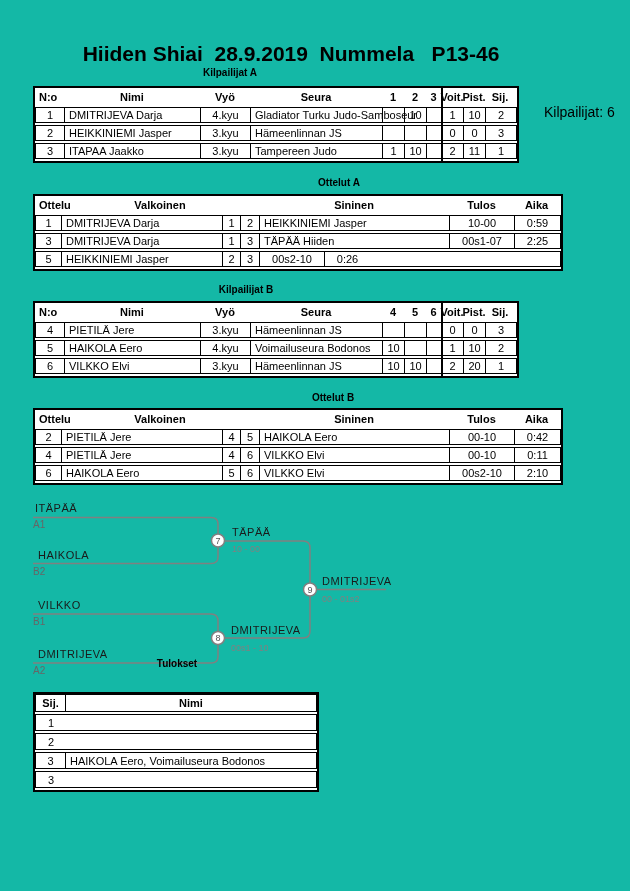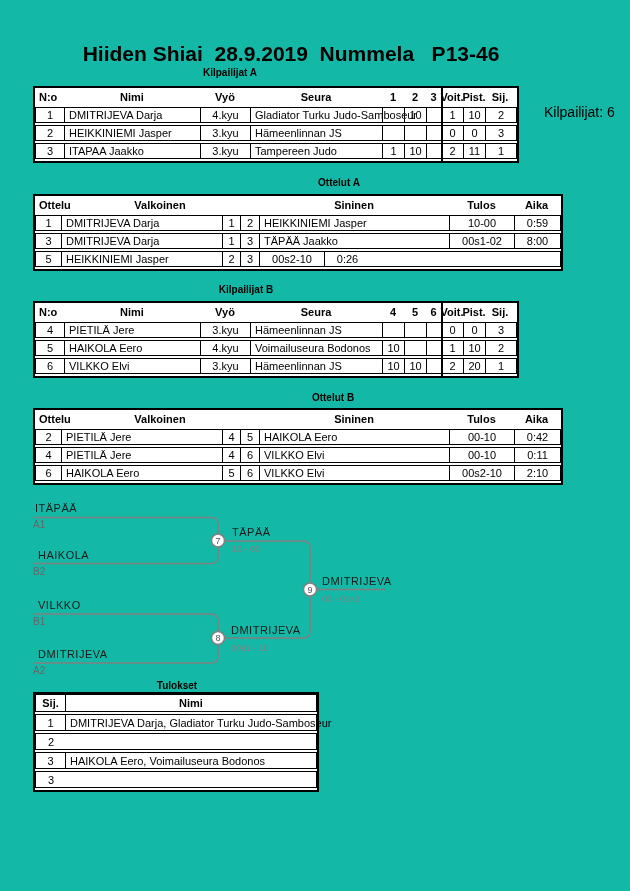--- a/index.html
+++ b/index.html
@@ -6,21 +6,21 @@
   .page{position:relative;width:630px;height:891px;background:#14b8a6;
         font-family:"Liberation Sans",sans-serif;color:#000;overflow:hidden;}
   .title{position:absolute;top:42px;left:0;width:582px;text-align:center;
          font-size:21px;font-weight:bold;white-space:pre;}
   .count{position:absolute;top:68px;left:544px;font-size:14px;margin-top:36px;}
   .seclabel{position:absolute;width:160px;text-align:center;font-size:10px;font-weight:bold;}
   #lbl-kA{left:150px;top:67px;}
   #lbl-oA{left:259px;top:177px;}
   #lbl-kB{left:166px;top:284px;}
   #lbl-oB{left:253px;top:392px;}
-  #lbl-tu{left:97px;top:680px;}
+  #lbl-tu{left:97px;top:658px;}
 
   .tbl{position:absolute;border:2px solid #000;padding:0 0 2px 0;background:#fff;}
   .hrow{display:flex;height:17px;font-weight:bold;align-items:center;margin:0;}
   .row{display:flex;box-sizing:border-box;height:16px;border:1px solid #000;
        margin-top:2px;align-items:center;background:#fff;}
   .cell{box-sizing:border-box;height:100%;display:flex;align-items:center;
         justify-content:center;font-size:11px;border-right:1px solid #000;overflow:visible;}
   .cell:last-child{border-right:none;}
   .hrow .cell{border-right:none;}
   .cell.left{justify-content:flex-start;padding-left:4px;}
@@ -134,23 +134,23 @@
       <div class="cell w-n2">2</div>
       <div class="cell left w-sin">HEIKKINIEMI Jasper</div>
       <div class="cell w-tulos">10-00</div>
       <div class="cell w-aika">0:59</div>
     </div>
     <div class="row">
       <div class="cell w-ot">3</div>
       <div class="cell left w-valk">DMITRIJEVA Darja</div>
       <div class="cell w-n1">1</div>
       <div class="cell w-n2">3</div>
-      <div class="cell left w-sin">TÄPÄÄ Jaakko</div>
-      <div class="cell w-tulos">00s1-02</div>
-      <div class="cell w-aika">8:00</div>
+      <div class="cell left w-sin">TÄPÄÄ Hiiden</div>
+      <div class="cell w-tulos">00s1-07</div>
+      <div class="cell w-aika">2:25</div>
     </div>
     <div class="row">
       <div class="cell w-ot">5</div>
       <div class="cell left w-valk">HEIKKINIEMI Jasper</div>
       <div class="cell w-n1">2</div>
       <div class="cell w-n2">3</div>
       <div class="cell w-tulos">00s2-10</div>
       <div class="cell w-aika">0:26</div>
     </div>
   </div>
@@ -281,23 +281,20 @@
 
   <div class="seclabel" id="lbl-tu">Tulokset</div>
 
   <div class="tbl" id="tbl-tu">
     <div class="hrow boxed">
       <div class="cell w-sijt">Sij.</div>
       <div class="cell w-nimit">Nimi</div>
     </div>
     <div class="row" style="height:17px">
       <div class="cell w-sijt">1</div>
-      <div class="cell left w-nimit">
-          <span class="ovf">DMITRIJEVA Darja, Gladiator Turku Judo-Samboseur</span>
-        </div>
     </div>
     <div class="row" style="height:17px">
       <div class="cell w-sijt">2</div>
     </div>
     <div class="row" style="height:17px">
       <div class="cell w-sijt">3</div>
       <div class="cell left w-nimit">HAIKOLA Eero, Voimailuseura Bodonos</div>
     </div>
     <div class="row" style="height:17px">
       <div class="cell w-sijt">3</div>

